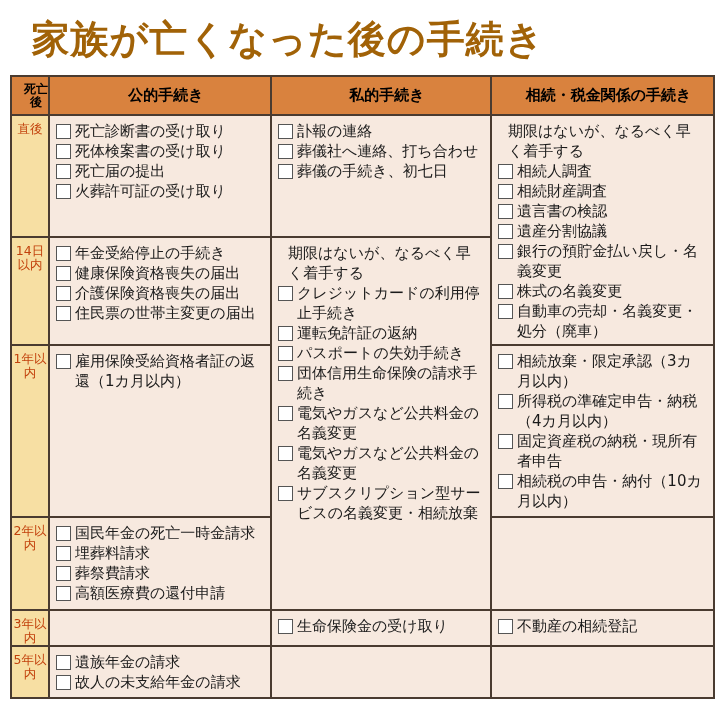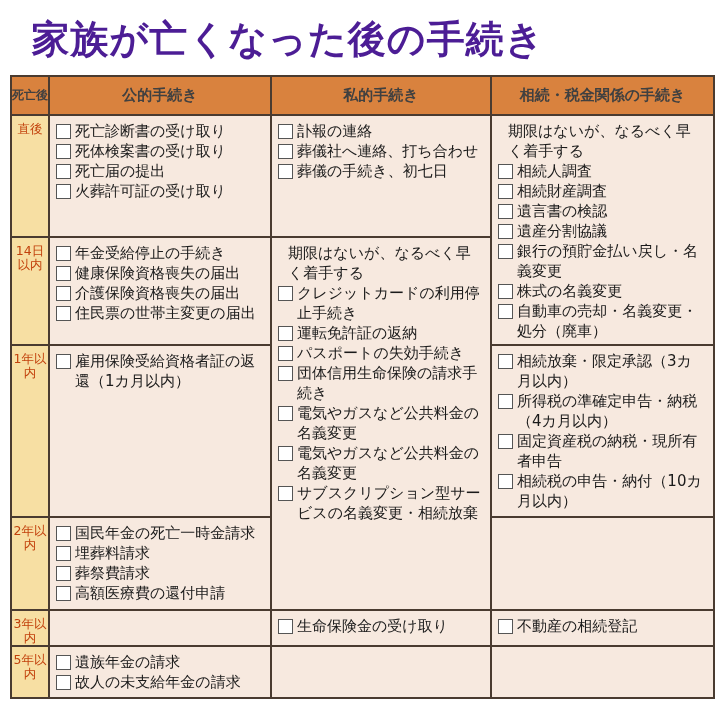--- a/index.html
+++ b/index.html
@@ -1,20 +1,20 @@
 <!DOCTYPE html>
 <html><head>
 <meta charset="utf-8">
 <style>
   html, body { margin:0; padding:0; background:#ffffff; }
   body { width:720px; height:710px; position:relative; overflow:hidden; font-family:"DejaVu Sans", sans-serif; color:#1a1a1a; }
-  .title { position:absolute; left:0; top:14px; width:576px; text-align:center; font-size:38px; font-weight:bold; letter-spacing:1px; color:#4c1d95; }
+  .title { position:absolute; left:0; top:14px; width:576px; text-align:center; font-size:38px; font-weight:bold; letter-spacing:1px; color:#a16207; }
   table { position:absolute; left:10px; top:75px; width:703px; border-collapse:collapse; table-layout:fixed; }
   td, th { border:2px solid #4a3b30; vertical-align:top; padding:0; }
-  th { background:#d9823e; color:#404040; font-size:15px; font-weight:bold; height:37px; vertical-align:middle; text-align:center; }
+  th { background:#d9823e; color:#000000; font-size:15px; font-weight:bold; height:37px; vertical-align:middle; text-align:center;padding-left:12px; }
   th.corner { font-size:12px; line-height:13px; }
   td.time { background:#f7dfa3; font-size:12.5px; line-height:14px; text-align:center; padding-top:6px; color:#c2410c; }
   td.cell { background:#f7e9df; padding:5px 8px 2px 6px; font-size:15px; line-height:20px; }
   .note { padding-left:10px; }
   .item { display:flex; align-items:flex-start; }
   .cb { flex:0 0 auto; width:13px; height:13px; border:1.5px solid #555; background:#fff; margin:3px 4px 0 0; cursor:pointer; }
   .txt { flex:1 1 auto; }
 </style>
 </head>
 <body>

